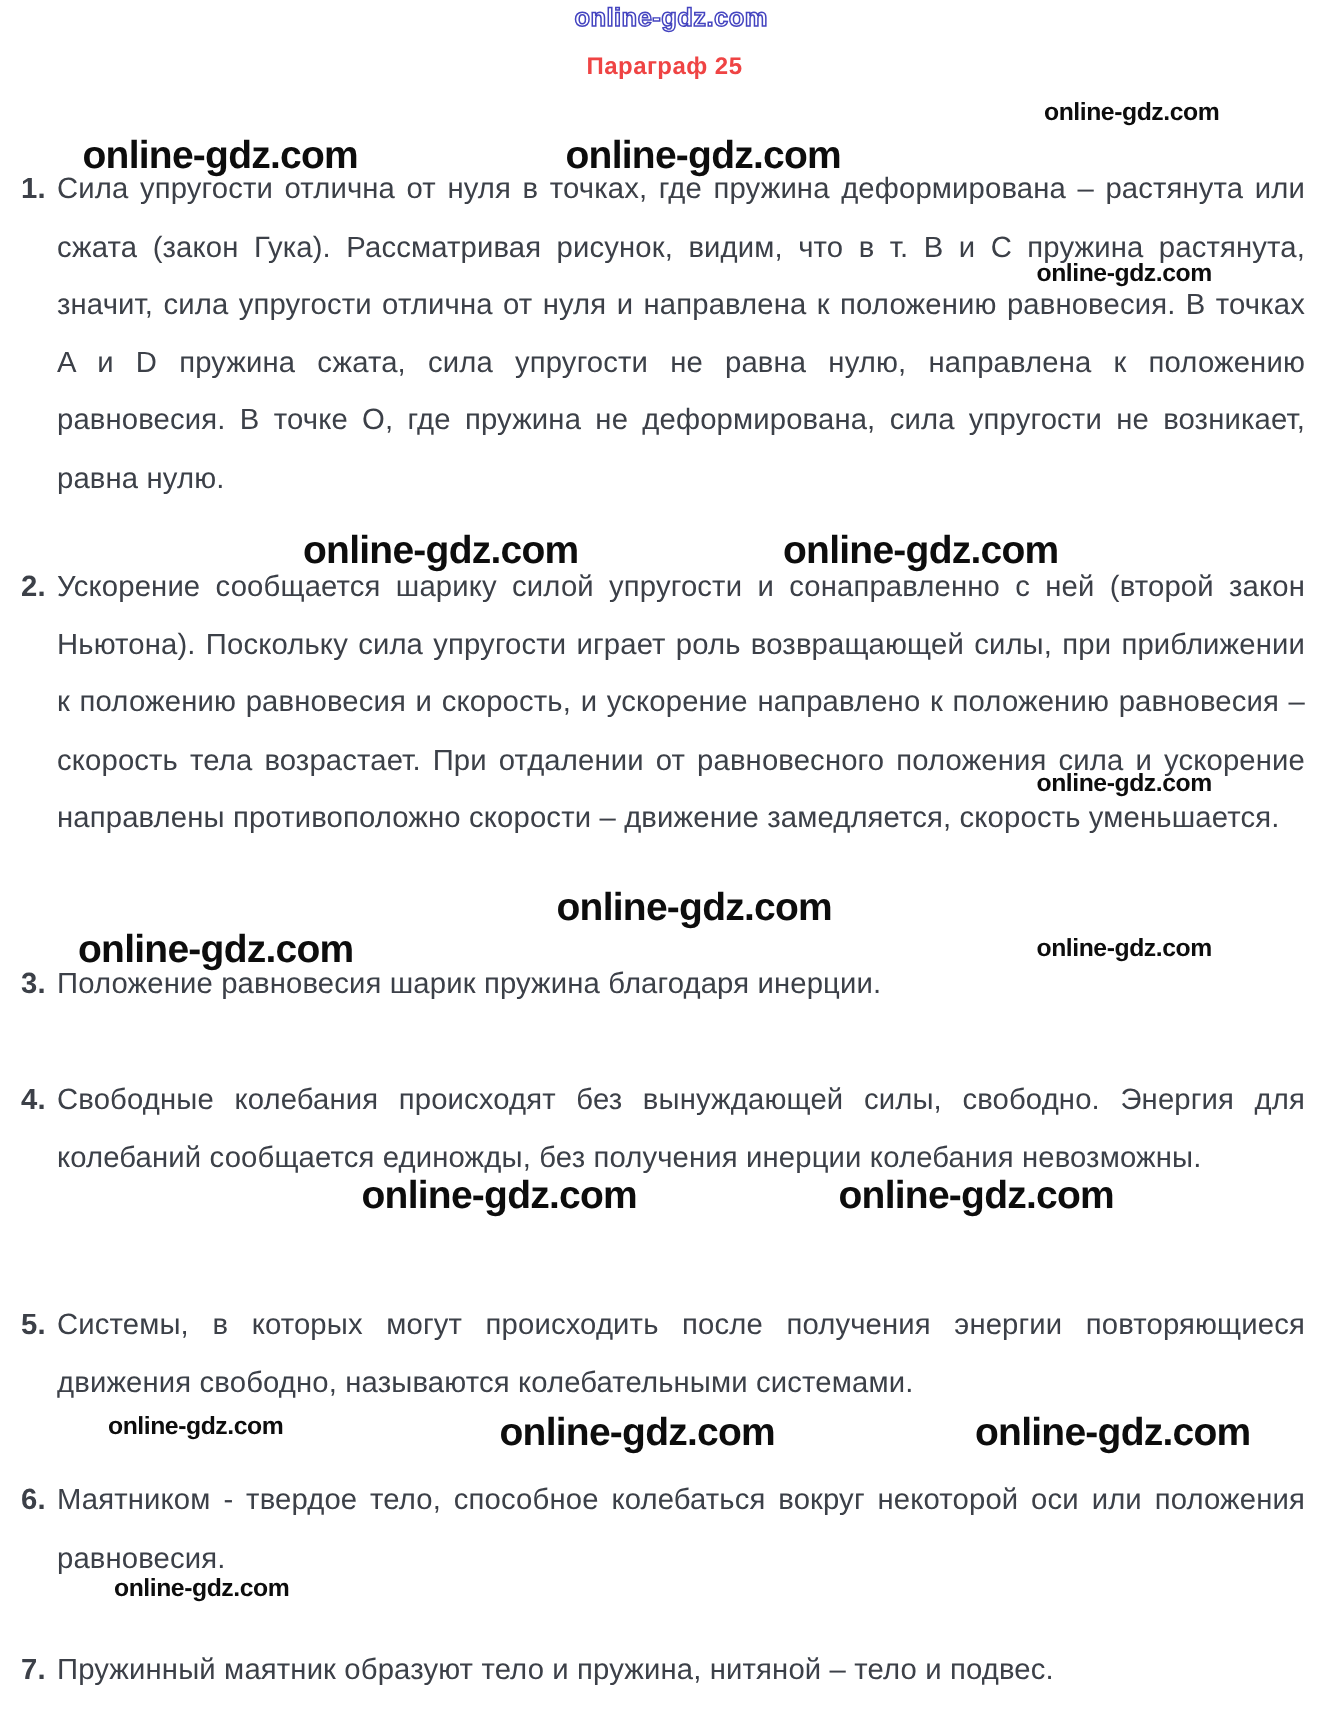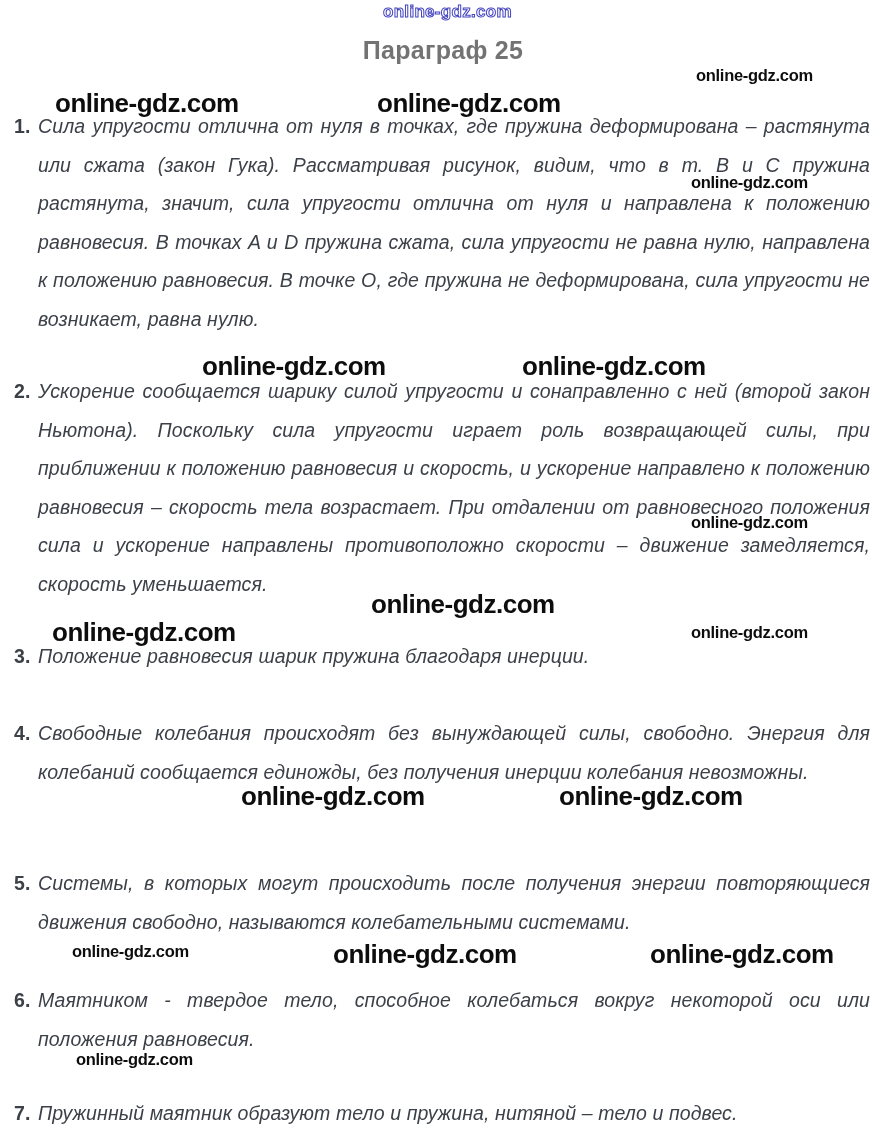--- a/index.html
+++ b/index.html
@@ -6,32 +6,32 @@
   .page {
     position:relative;
     width:886px; height:1143px;
     background:#ffffff;
     font-family:"Liberation Sans", sans-serif;
     overflow:hidden;
   }
   .title {
     position:absolute; top:36px; left:0; width:100%;
     text-align:center;
-    font-size:25px; font-weight:700;
-    color:#737373; letter-spacing:0.3px;
+    font-size:16px; font-weight:700;
+    color:#ef4444; letter-spacing:0.3px;
   }
   .item {
     position:absolute; left:14px; right:16px;
     color:#3c4048;
     font-size:19.5px; line-height:38.5px;
     text-align:justify;
     letter-spacing:0.1px;
   }
   .item .num { position:absolute; left:0; top:0; font-weight:700; }
-  .item .txt { display:block; margin-left:24px;font-style:italic; }
+  .item .txt { display:block; margin-left:24px; }
   .wm {
     position:absolute;
     white-space:nowrap;
     line-height:1;
     font-weight:700;
     color:#0d0d0d;
   }
   .wm-lg { font-size:26px; letter-spacing:-0.5px; }
   .wm-sm { font-size:16.5px; letter-spacing:-0.3px; }
   .wm-outline {

